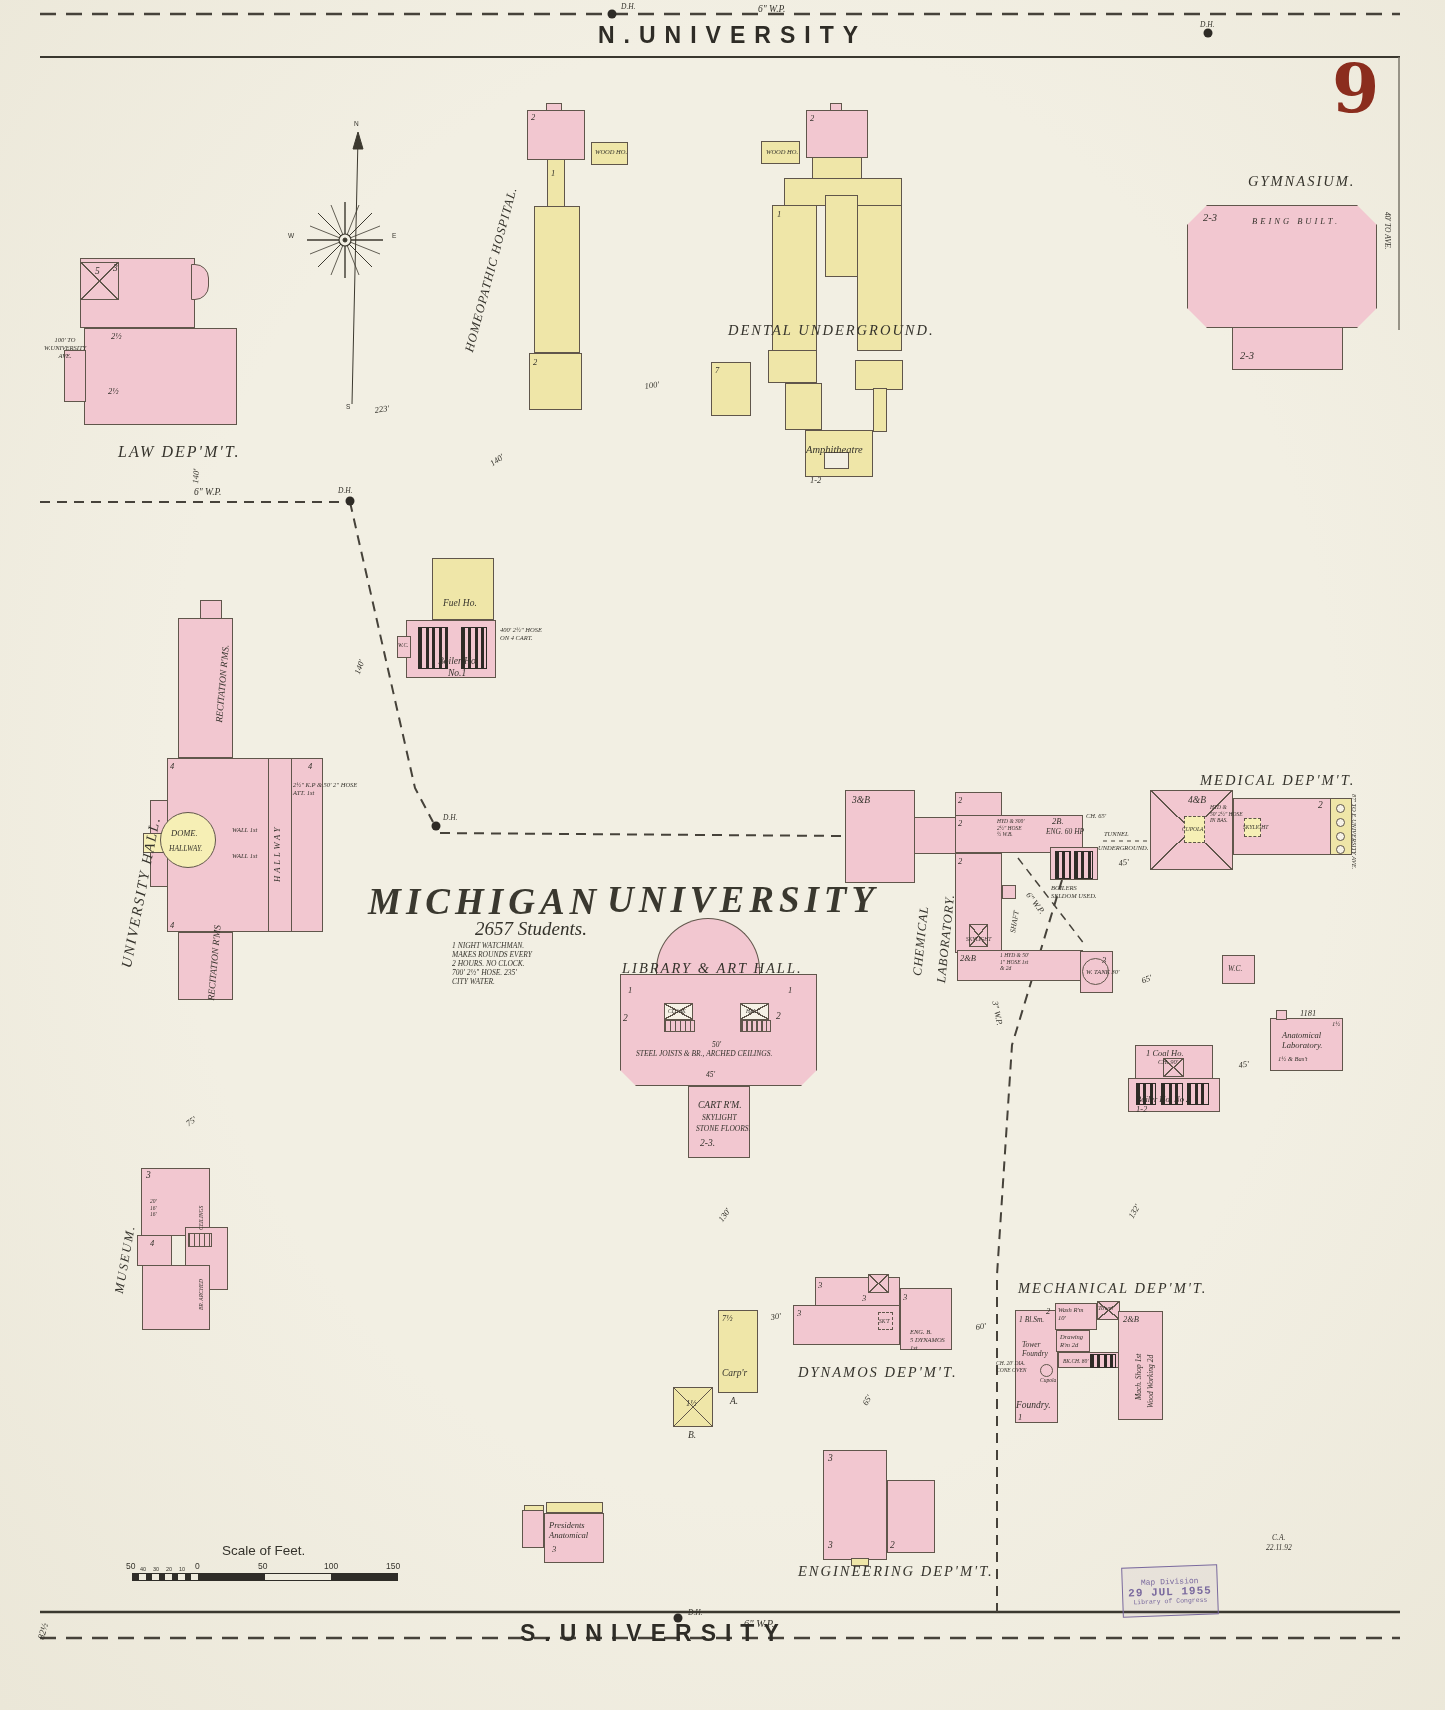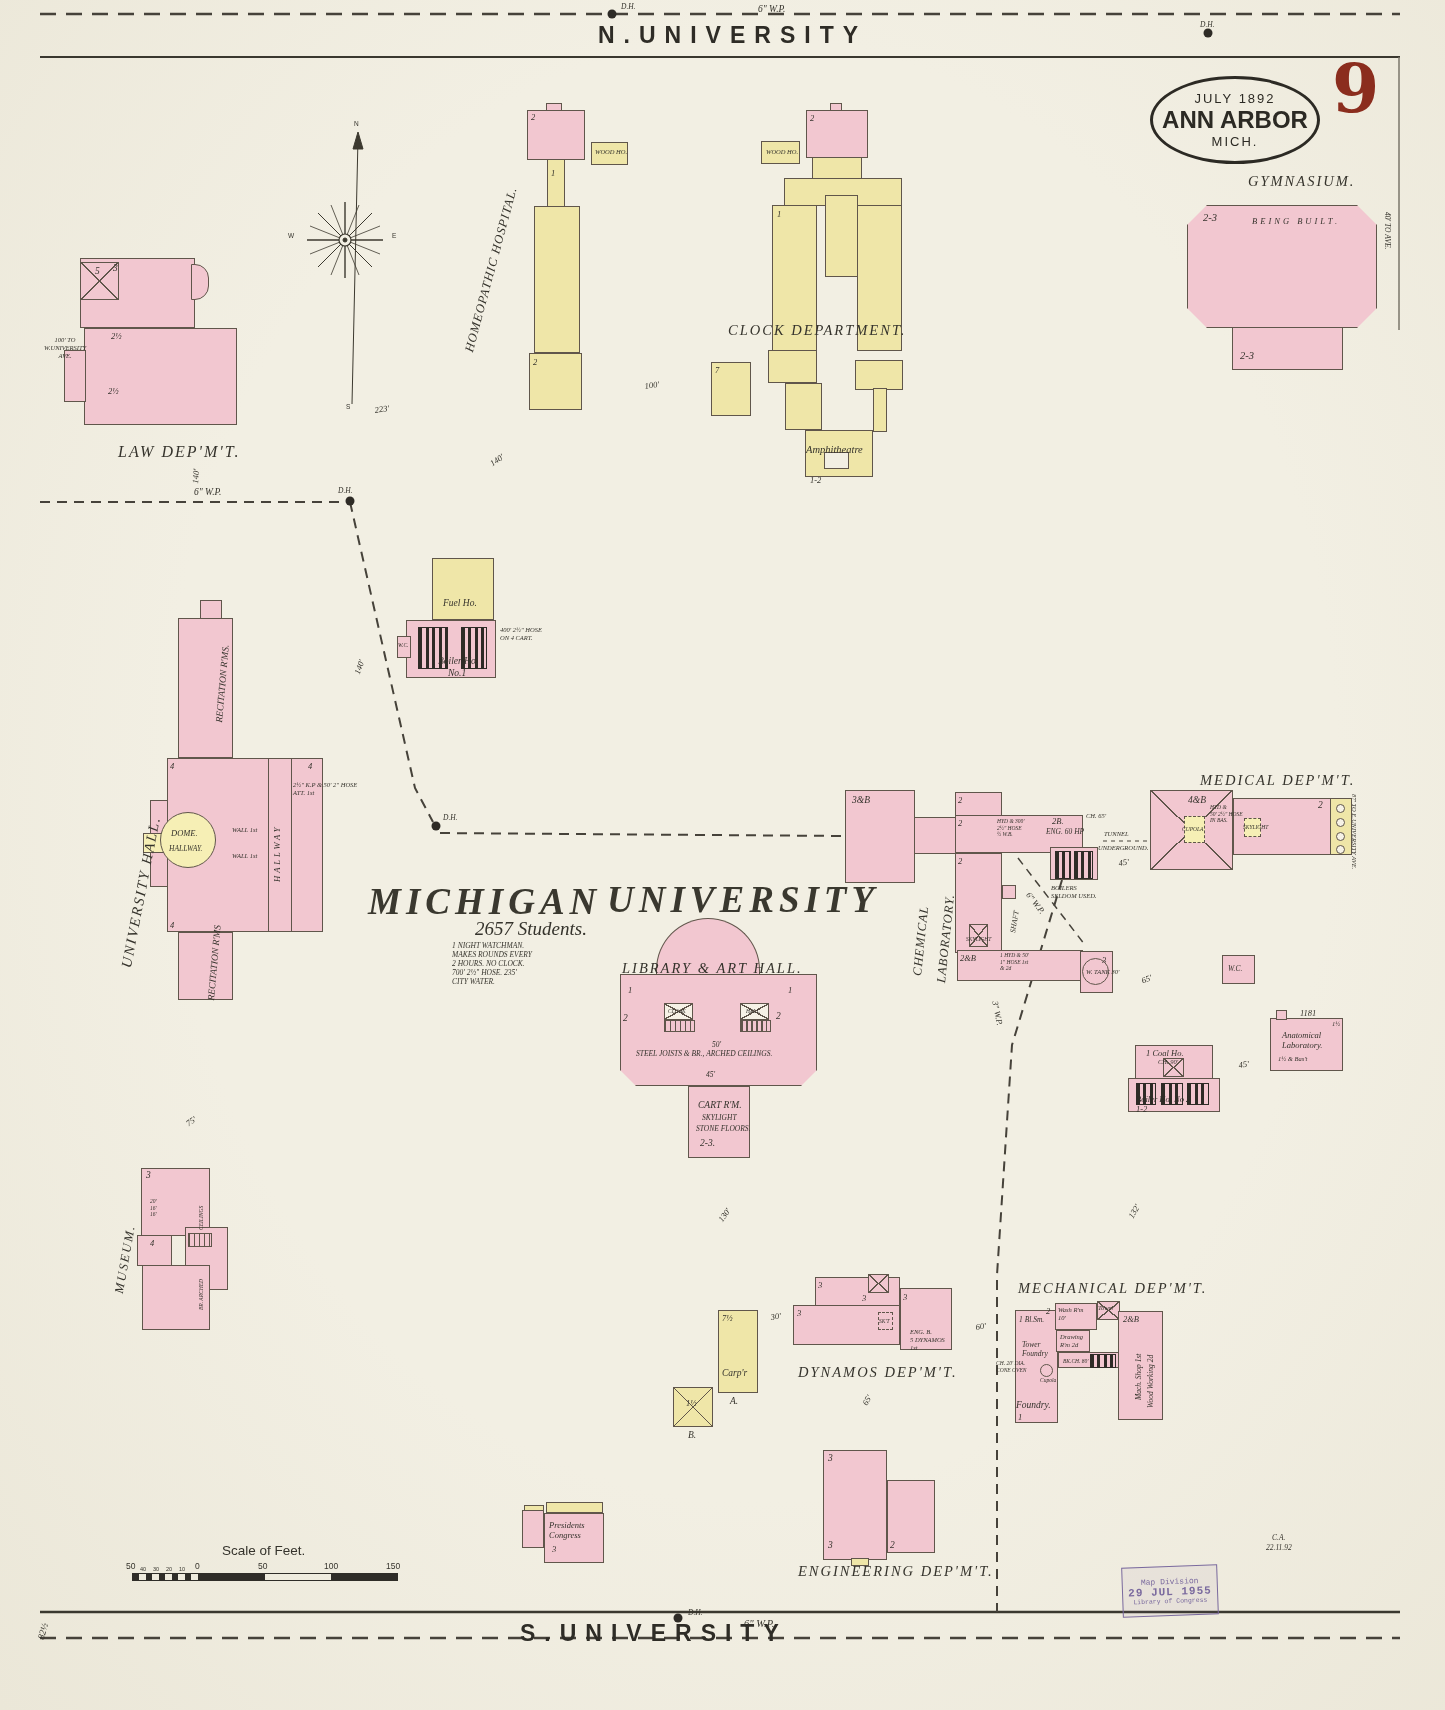--- a/index.html
+++ b/index.html
@@ -215,25 +215,20 @@
   <span class="lbl t7" style="left:1200px;top:20px">D.H.</span>
   <span class="lbl t9" style="left:194px;top:487px">6" W.P.</span>
   <span class="lbl t7" style="left:338px;top:486px">D.H.</span>
   <span class="lbl t7" style="left:443px;top:813px">D.H.</span>
   <span class="lbl t7" style="left:688px;top:1608px">D.H.</span>
   <span class="lbl t10" style="left:744px;top:1618px">6" W.P.</span>
   <span class="lbl t8" style="left:1032px;top:890px;transform:rotate(52deg)">6" W.P.</span>
   <span class="lbl t8" style="left:1000px;top:1000px;transform:rotate(78deg)">3" W.P.</span>
 
   <span class="num9" style="left:1332px;top:48px">9</span>
-  <div class="oval">
-    <span class="sans" style="font-size:13px;letter-spacing:2px">JULY 1892</span>
-    <span class="sans" style="font-size:24px;font-weight:bold;letter-spacing:0px">ANN ARBOR</span>
-    <span class="sans" style="font-size:13px;letter-spacing:2px">MICH.</span>
-  </div>
 
   <span class="lbl sans t6" style="left:354px;top:120px">N</span>
   <span class="lbl sans t6" style="left:288px;top:232px">W</span>
   <span class="lbl sans t6" style="left:392px;top:232px">E</span>
   <span class="lbl sans t6" style="left:346px;top:403px">S</span>
   <span class="lbl t8" style="left:374px;top:405px;transform:rotate(-8deg)">223'</span>
 
   <span class="lbl big" style="left:607px;top:878px">UNIVERSITY</span>
   <span class="lbl big" style="left:368px;top:880px">MICHIGAN</span>
   <span class="lbl t19" style="left:475px;top:918px">2657 Students.</span>
@@ -252,21 +247,21 @@
 W.UNIVERSITY
 AVE.</span>
 
   <span class="lbl t12" style="left:462px;top:350px;transform:rotate(-75deg);letter-spacing:1px">HOMEOPATHIC HOSPITAL.</span>
   <span class="lbl t8" style="left:595px;top:148px;font-size:6.5px">WOOD HO.</span>
   <span class="lbl t8" style="left:531px;top:112px">2</span>
   <span class="lbl t8" style="left:551px;top:168px">1</span>
   <span class="lbl t8" style="left:533px;top:357px">2</span>
   <span class="lbl t8" style="left:644px;top:381px;transform:rotate(-8deg)">100'</span>
 
-  <span class="lbl t14" style="left:728px;top:322px;letter-spacing:2px">CLOCK DEPARTMENT.</span>
+  <span class="lbl t14" style="left:728px;top:322px;letter-spacing:2px">DENTAL UNDERGROUND.</span>
   <span class="lbl t6" style="left:766px;top:148px">WOOD HO.</span>
   <span class="lbl t8" style="left:810px;top:113px">2</span>
   <span class="lbl t8" style="left:777px;top:209px">1</span>
   <span class="lbl t8" style="left:715px;top:365px">7</span>
   <span class="lbl t10" style="left:806px;top:444px">Amphitheatre</span>
   <span class="lbl t8" style="left:810px;top:475px">1-2</span>
 
   <span class="lbl t14" style="left:1248px;top:173px;letter-spacing:2px">GYMNASIUM.</span>
   <span class="lbl t10" style="left:1203px;top:212px">2-3</span>
   <span class="lbl t8" style="left:1252px;top:216px;letter-spacing:3px">BEING BUILT.</span>
@@ -408,21 +403,21 @@
   <span class="lbl t8" style="left:975px;top:1322px;transform:rotate(-8deg)">60'</span>
   <span class="lbl t8" style="left:1126px;top:1215px;transform:rotate(-60deg)">132'</span>
 
   <span class="lbl t14" style="left:798px;top:1563px;letter-spacing:2px">ENGINEERING DEP'M'T.</span>
   <span class="lbl t9" style="left:828px;top:1453px">3</span>
   <span class="lbl t9" style="left:828px;top:1540px">3</span>
   <span class="lbl t9" style="left:890px;top:1540px">2</span>
   <span class="lbl t8" style="left:860px;top:1402px;transform:rotate(-60deg)">65'</span>
 
   <span class="lbl t8 multi" style="left:549px;top:1520px">Presidents
-Congress</span>
+Anatomical</span>
   <span class="lbl t8" style="left:552px;top:1544px">3</span>
 
   <span class="lbl sans t14" style="left:222px;top:1543px;font-size:13.5px">Scale of Feet.</span>
   <span class="lbl sans t8" style="left:126px;top:1561px">50</span>
   <span class="lbl sans t5" style="left:140px;top:1566px">40</span>
   <span class="lbl sans t5" style="left:153px;top:1566px">30</span>
   <span class="lbl sans t5" style="left:166px;top:1566px">20</span>
   <span class="lbl sans t5" style="left:179px;top:1566px">10</span>
   <span class="lbl sans t8" style="left:195px;top:1561px">0</span>
   <span class="lbl sans t8" style="left:258px;top:1561px">50</span>

